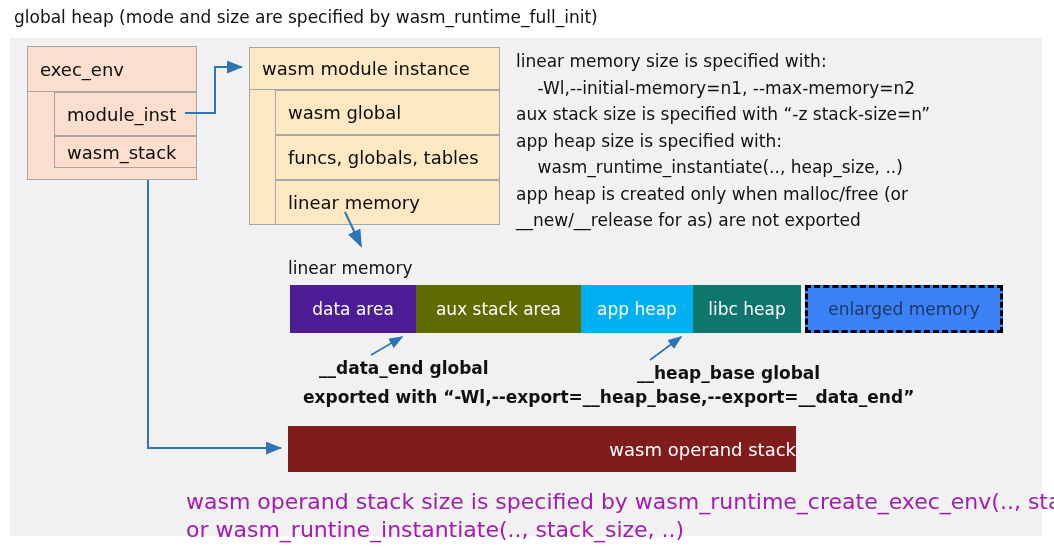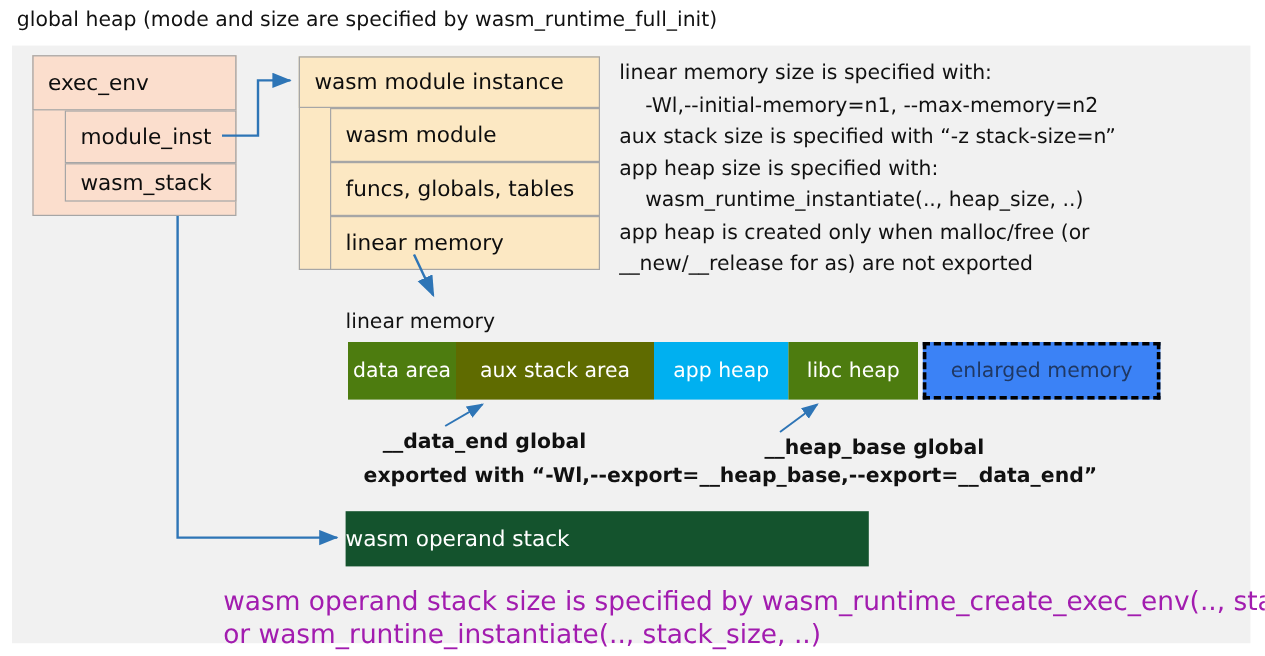--- a/index.html
+++ b/index.html
@@ -111,26 +111,26 @@
     font-weight: bold;
   }
   .anno-data-end { left: 319px; top: 358px; }
   .anno-heap-base { left: 598px; top: 363px; margin-left: 39px; }
   .anno-exported { left: 303px; top: 387px; }
 
   
   .opstack {
     left: 288px;
     top: 426px;
-    width: 436px;
+    width: 508px;
     height: 46px;
-    background: #14532d;
+    background: #7f1d1d;
     display: flex;
     align-items: center;
-    justify-content: flex-start;
+    justify-content: flex-end;
     color: #ffffff;
     font-size: 18px;
     white-space: nowrap;
   }
 
   
   .bottomtext {
     left: 186px;
     top: 488px;
     font-size: 22px;
@@ -170,21 +170,21 @@
     <span>wasm_stack</span>
   </div>
 
   <div class="abs box cream" style="left:249px; top:47px; width:251px; height:178px;"></div>
 
   <div class="abs cell cream" style="left:249px; top:47px; width:251px; height:43px;">
     <span>wasm module instance</span>
   </div>
 
   <div class="abs cell cream" style="left:275px; top:90px; width:225px; height:45px;">
-    <span>wasm module</span>
+    <span>wasm global</span>
   </div>
 
   <div class="abs cell cream" style="left:275px; top:135px; width:225px; height:45px;">
     <span>funcs, globals, tables</span>
   </div>
 
   <div class="abs cell cream" style="left:275px; top:180px; width:225px; height:45px;">
     <span>linear memory</span>
   </div>
 
@@ -192,30 +192,30 @@
     -Wl,--initial-memory=n1, --max-memory=n2
 aux stack size is specified with “-z stack-size=n”
 app heap size is specified with:
     wasm_runtime_instantiate(.., heap_size, ..)
 app heap is created only when malloc/free (or
 __new/__release for as) are not exported</div>
 
   <div class="abs lm-label">linear memory</div>
 
   <div class="abs membar">
-    <div class="seg" style="background:#4d7c0f; width:90px;">
+    <div class="seg" style="background:#4c1d95; width:126px;">
       <span>data area</span>
     </div>
     <div class="seg" style="background:#5f6b00; width:165px;">
       <span>aux stack area</span>
     </div>
     <div class="seg" style="background:#00b0f0; width:112px;">
       <span>app heap</span>
     </div>
-    <div class="seg" style="background:#4d7c0f; width:108px;">
+    <div class="seg" style="background:#0f766e; width:108px;">
       <span>libc heap</span>
     </div>
     <div class="seg seg-dashed" style="width:198px; margin-left:4px;">
       <span>enlarged memory</span>
     </div>
   </div>
 
   <div class="abs anno anno-data-end">__data_end global</div>
   <div class="abs anno anno-heap-base">__heap_base global</div>
   <div class="abs anno anno-exported">exported with “-Wl,--export=__heap_base,--export=__data_end”</div>

